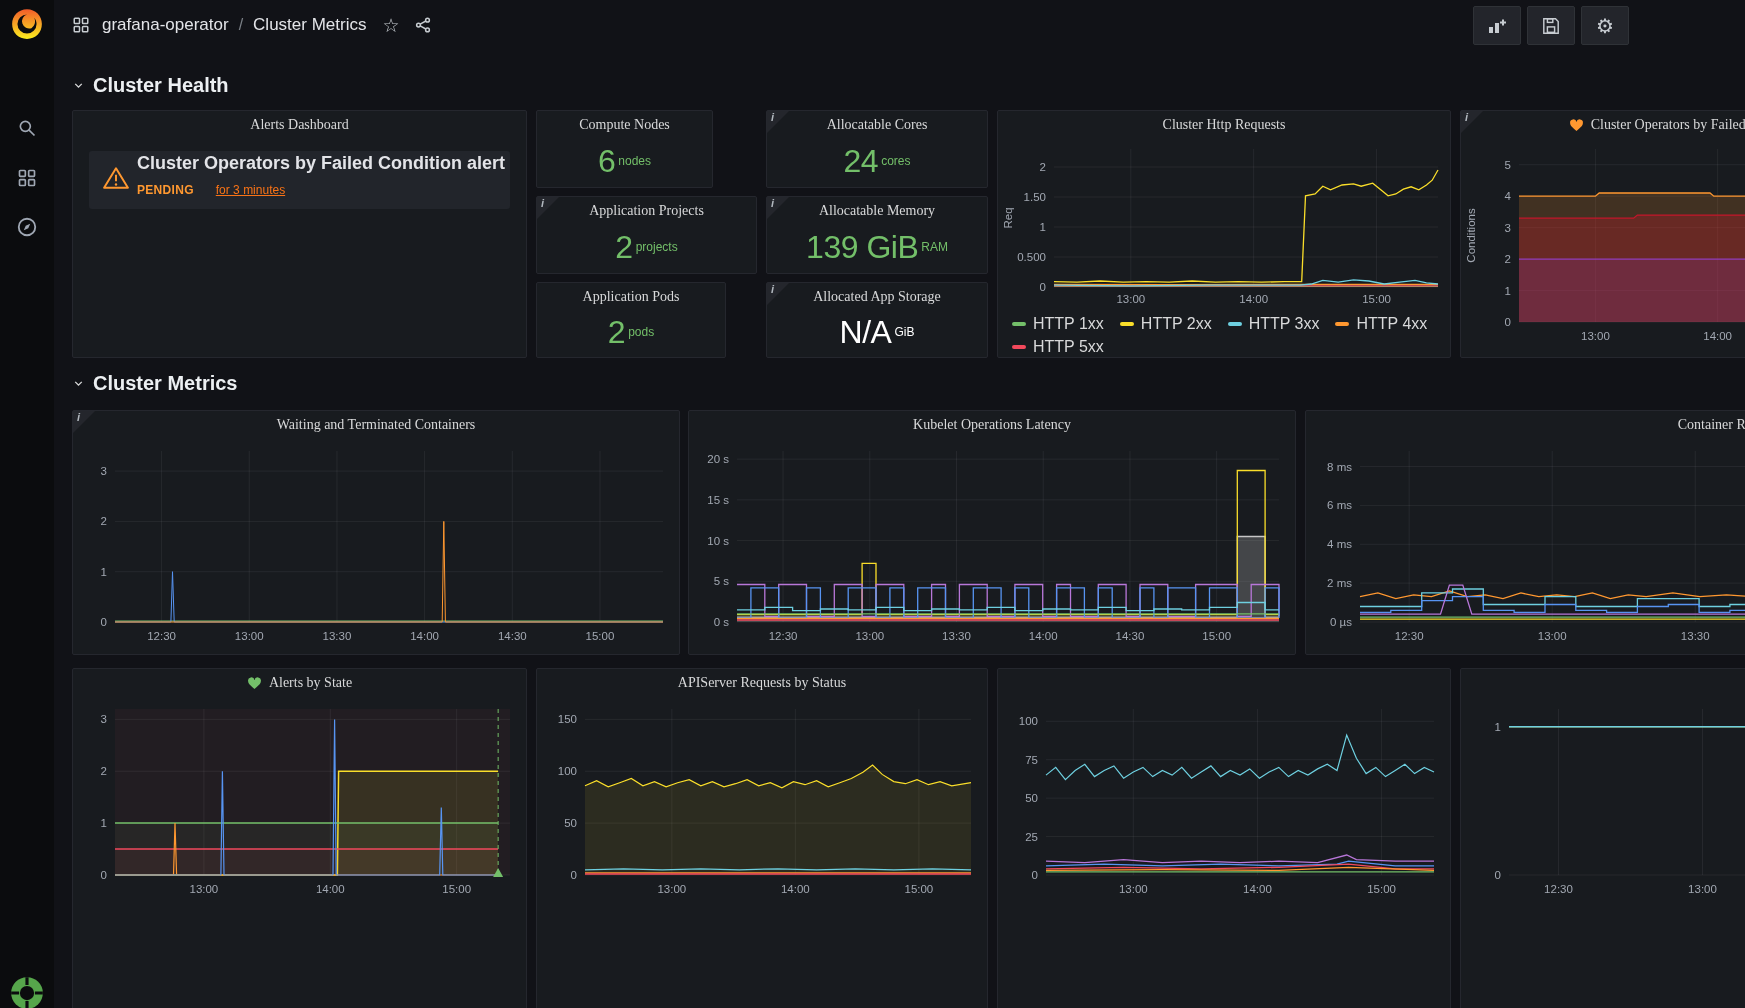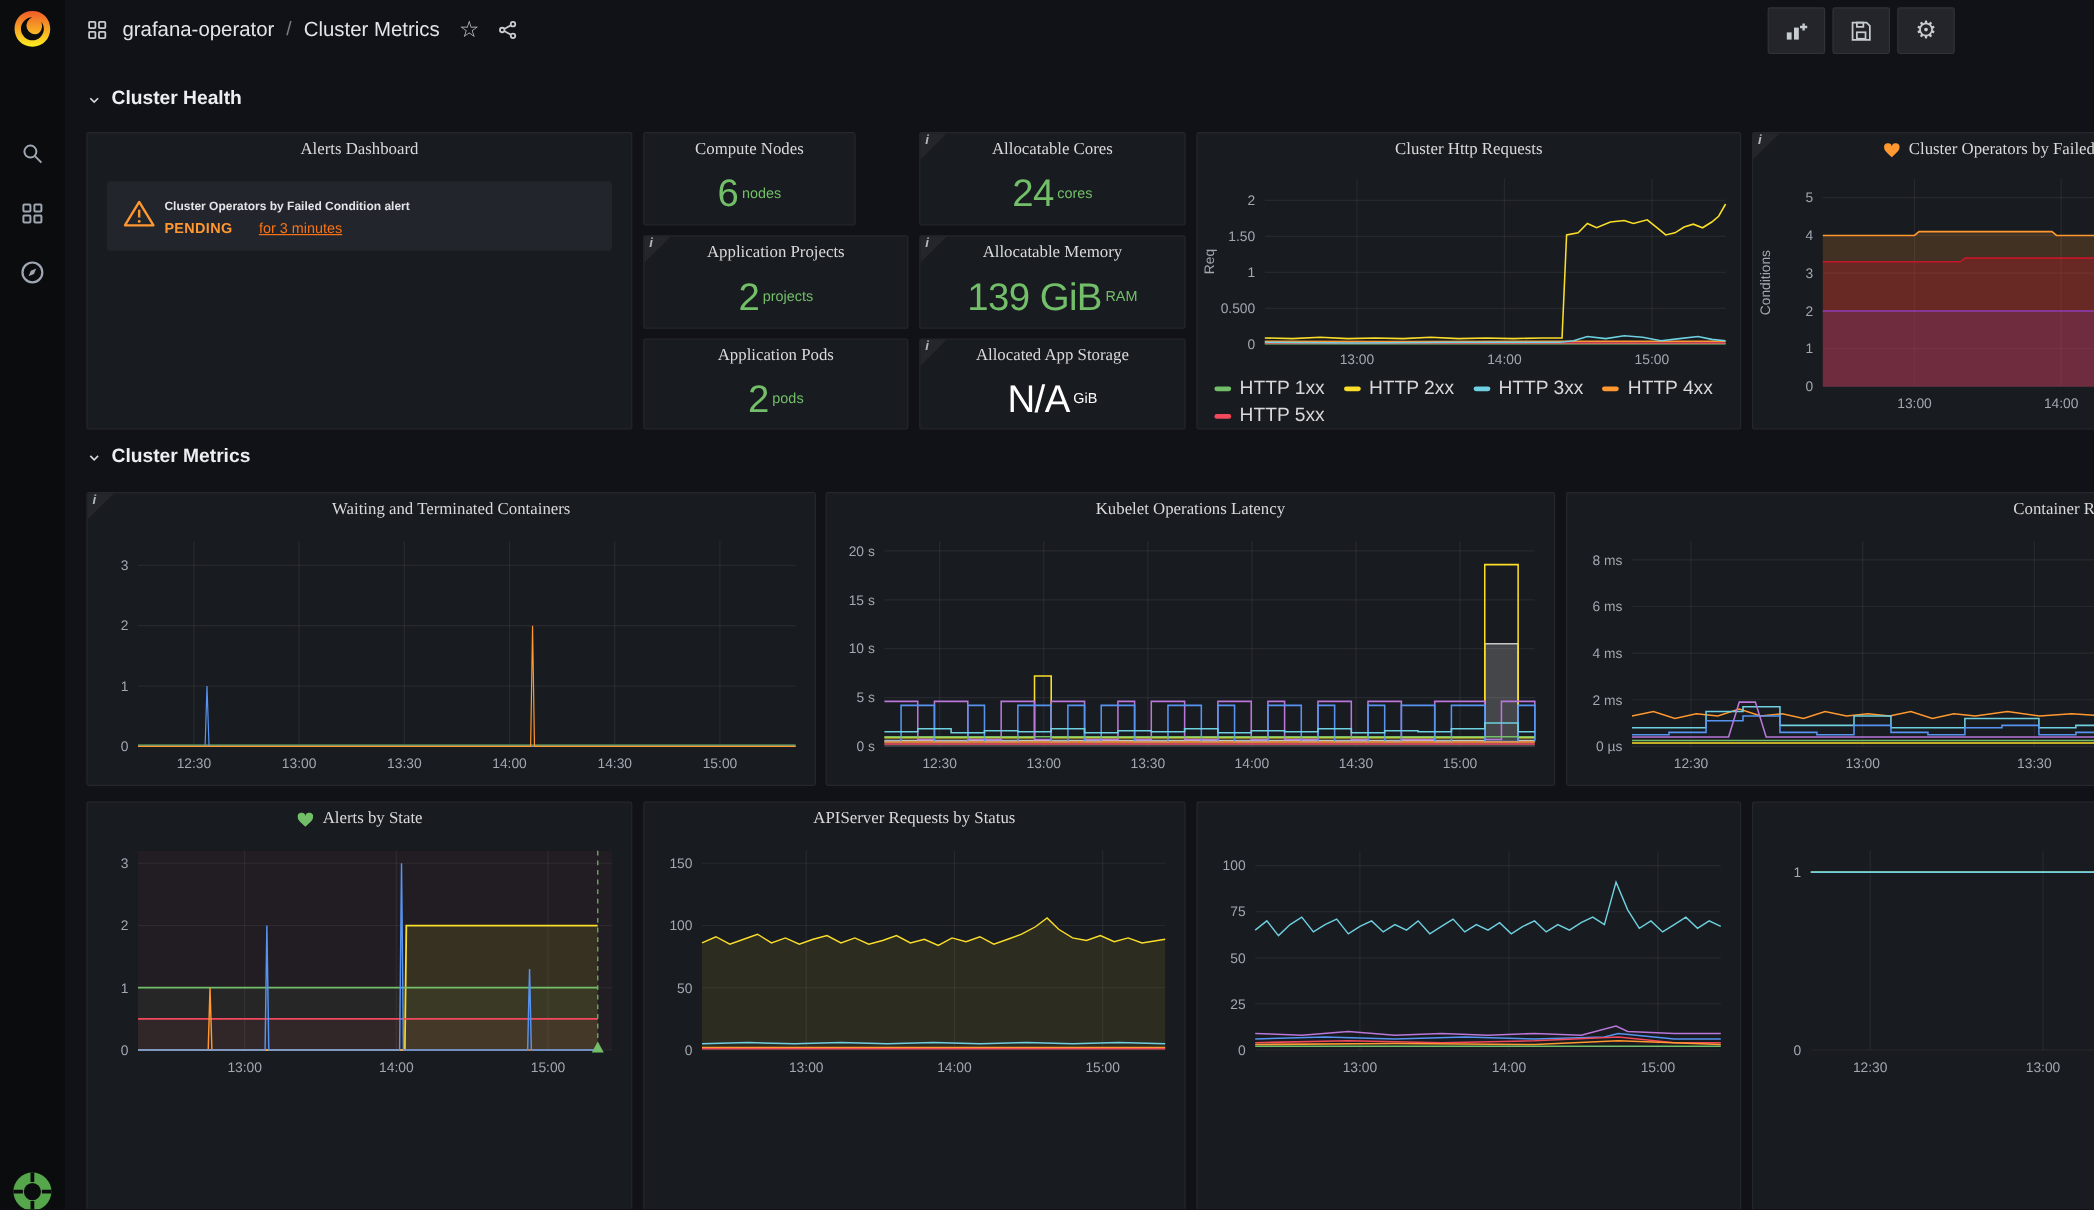--- a/index.html
+++ b/index.html
@@ -12,37 +12,37 @@
   
   .topbar{position:absolute;left:54px;top:0;right:0;height:50px;display:flex;align-items:center;padding-left:18px;box-sizing:border-box;background:#111217;z-index:4;}
   .crumb-icon{margin-right:12px;display:flex;align-items:center;}
   .crumb{font-size:17px;color:#e3e4e8;cursor:pointer;white-space:nowrap;}
   .crumb-sep{color:#7b8087;margin:0 10px;font-size:16px;}
   .top-glyph{margin-left:16px;font-size:19px;color:#c7ccd1;cursor:pointer;line-height:1;}
   .nav-actions{position:absolute;top:6px;left:1419px;display:flex;gap:6px;}
   .nav-btn{width:46px;height:37px;background:#23252b;border:1px solid #2f3237;border-radius:2px;display:flex;align-items:center;justify-content:center;cursor:pointer;}
   .gear-glyph{font-size:20px;color:#c7ccd1;line-height:1;}
   
-  .section-head{position:absolute;display:flex;align-items:center;gap:8px;font-size:16px;font-weight:bold;color:#eceff2;cursor:pointer;}
+  .section-head{position:absolute;display:flex;align-items:center;gap:8px;font-size:20px;font-weight:bold;color:#eceff2;cursor:pointer;}
   
   .panel{position:absolute;background:#181b1f;border:1px solid #25272e;border-radius:2px;box-sizing:border-box;}
   .panel-title{height:28px;line-height:28px;text-align:center;font-size:14px;font-weight:500;color:#d8d9da;white-space:nowrap;cursor:pointer;display:flex;align-items:center;justify-content:center;gap:7px;font-family:Liberation Serif, serif;}
   .info-corner{position:absolute;top:0;left:0;width:0;height:0;border-top:22px solid #24262c;border-right:22px solid transparent;z-index:2;cursor:pointer;}
   .info-corner span{position:absolute;top:-22px;left:4px;font-size:11px;font-style:italic;font-weight:bold;color:#b2b8bf;}
   .chart{position:absolute;left:2px;right:2px;}
   .chart svg text{fill:#a2a8b2;font-size:11.5px;font-family:"Liberation Sans",sans-serif;}
   
   .stat-wrap{position:absolute;left:0;right:0;top:30px;bottom:6px;display:flex;align-items:center;justify-content:center;}
   .stat-big{font-size:32px;font-weight:500;letter-spacing:-0.5px;}
   .stat-unit{font-size:12px;font-weight:500;margin-left:3px;}
   .green{color:#73BF69;}.white{color:#ffffff;}
   
   .alert-item{position:absolute;left:16px;right:16px;top:40px;height:58px;background:#22252b;border-radius:3px;cursor:pointer;}
   .alert-ico{position:absolute;left:14px;top:15px;}
-  .alert-title{position:absolute;left:48px;top:16px;font-size:10px;font-weight:bold;color:#e3e4e8;}
+  .alert-title{position:absolute;left:48px;top:2px;font-size:18px;font-weight:bold;color:#e3e4e8;}
   .alert-sub{position:absolute;left:48px;top:32px;font-size:12px;}
   .alert-state{color:#FF9830;font-weight:bold;letter-spacing:0.3px;}
   .alert-dur{color:#f97316;margin-left:22px;text-decoration:underline;}
   
   .legend{position:absolute;left:14px;right:8px;top:204px;display:flex;flex-wrap:wrap;column-gap:16px;row-gap:5px;font-size:16px;color:#d8d9da;}
   .leg-item{display:inline-flex;align-items:center;cursor:pointer;}
   .leg-item i{display:inline-block;width:14px;height:4px;border-radius:2px;margin-right:7px;}
   svg{display:block;}
 </style>
 </head>
@@ -175,21 +175,21 @@
         <span>i</span>
       </div>
     <div class="panel-title">
         <span>Application Projects</span>
       </div>
     <div class="stat-wrap green">
       <span class="stat-big">2</span>
         <span class="stat-unit">projects</span>
     </div>
   </div>
-  <div class="panel" style="left:536px;top:282px;width:221px;height:76px">
+  <div class="panel" style="left:536px;top:282px;width:190px;height:76px">
     <div class="panel-title">
         <span>Application Pods</span>
       </div>
     <div class="stat-wrap green">
       <span class="stat-big">2</span>
         <span class="stat-unit">pods</span>
     </div>
   </div>
 
   <div class="panel" style="left:766px;top:110px;width:222px;height:78px">

